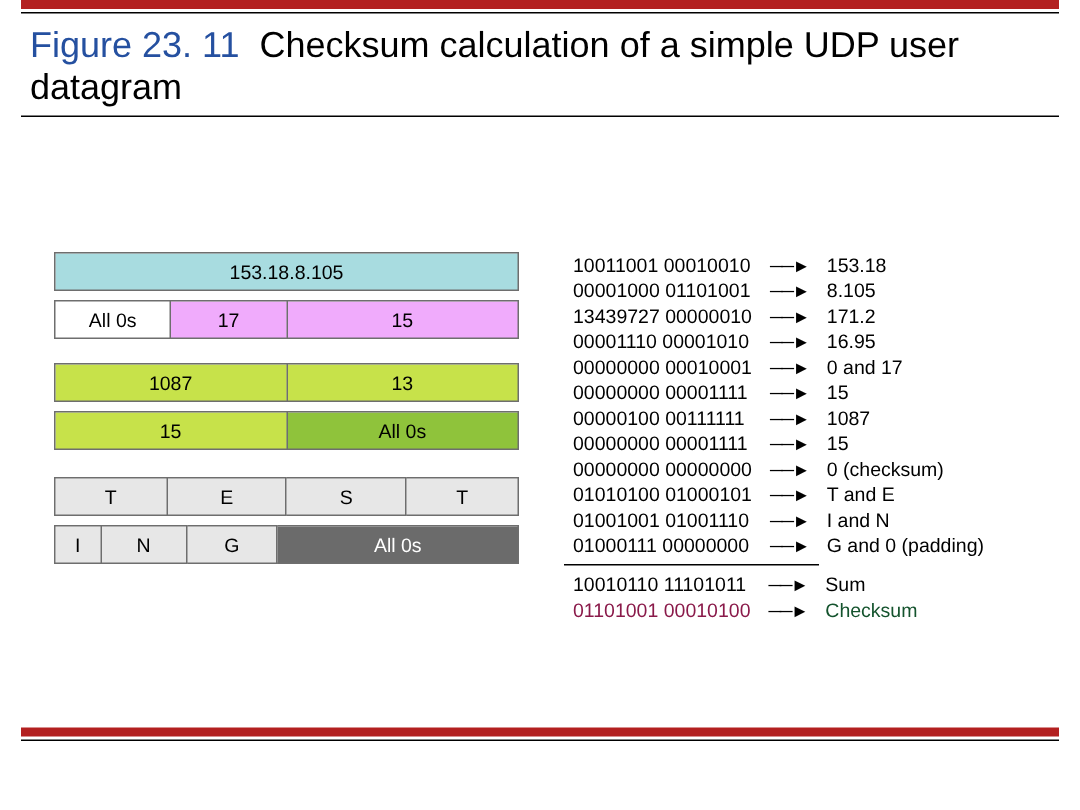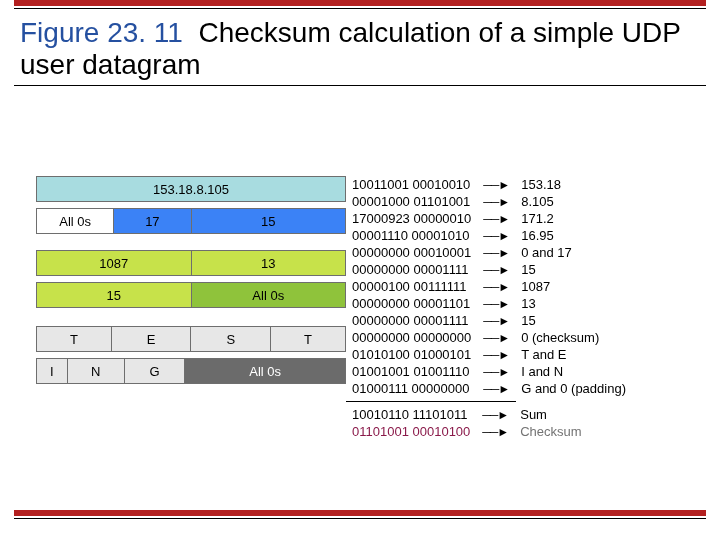--- a/index.html
+++ b/index.html
@@ -1,33 +1,33 @@
 <!DOCTYPE html>
 <html><head>
 <meta charset="utf-8">
 <style>
   html,body{margin:0;padding:0;width:720px;height:540px;background:#fff;font-family:Arial,Helvetica,sans-serif;font-size:13px;color:#000}
   .topbar{height:6px;background:#b32020;margin:0 14px}
   .topline{height:1px;background:#000;margin:2px 14px 0 14px}
-  .title{margin:8px 0 4px 20px;font-size:28px}
+  .title{margin:8px 0 4px 20px;font-size:24px}
   .title .fig{color:#2550a0}
   .underline{height:1px;background:#000;margin:0 14px 90px 14px}
   .content{display:flex;margin-left:36px}
   .left{width:310px;display:flex;flex-direction:column;gap:6px}
   table.grp{border-collapse:collapse;width:100%}
   table.grp td{border:1px solid #6e6e6e;text-align:center;height:22px;font-size:13px}
   .blue td{background:#a8dce0}
-  .blue2 td{background:#3b82f6}
+  .blue2 td{background:#f0abfc}
   .label{background:#fff!important}
   .green1 td{background:#c7e24a}
   .green2 td{background:#c7e24a}
   .green2 .dark{background:#8fc33b}
   .letters td{background:#e7e7e7}
   .letters .dark{background:#6b6b6b;color:#fff}
-  .right{font-family:Arial,sans-serif;font-size:13px}
+  .right{margin-left:30px;font-family:Arial,sans-serif;font-size:13px}
   .right table{border-collapse:collapse}
   .right td{padding:1px 6px;white-space:nowrap}
   .arrow{font-size:12px;letter-spacing:-1px}
   .hr{border-top:1px solid #000;width:170px;margin:4px 0 4px 0}
   .maroon{color:#8a1a4a}
   .bottombar{height:6px;background:#b32020;margin:70px 14px 0 14px}
   .bottomline{height:1px;background:#000;margin:2px 14px 0 14px}
 </style>
 </head>
 <body>
@@ -106,21 +106,21 @@
             <td>10011001 00010010</td>
             <td class="arrow">──►</td>
             <td>153.18</td>
           </tr>
         <tr>
             <td>00001000 01101001</td>
             <td class="arrow">──►</td>
             <td>8.105</td>
           </tr>
         <tr>
-            <td>17000923 00000010</td>
+            <td>13439727 00000010</td>
             <td class="arrow">──►</td>
             <td>171.2</td>
           </tr>
         <tr>
             <td>00001110 00001010</td>
             <td class="arrow">──►</td>
             <td>16.95</td>
           </tr>
         <tr>
             <td>00000000 00010001</td>
@@ -129,25 +129,20 @@
           </tr>
         <tr>
             <td>00000000 00001111</td>
             <td class="arrow">──►</td>
             <td>15</td>
           </tr>
         <tr>
             <td>00000100 00111111</td>
             <td class="arrow">──►</td>
             <td>1087</td>
-          </tr>
-        <tr>
-            <td>00000000 00001101</td>
-            <td class="arrow">──►</td>
-            <td>13</td>
           </tr>
         <tr>
             <td>00000000 00001111</td>
             <td class="arrow">──►</td>
             <td>15</td>
           </tr>
         <tr>
             <td>00000000 00000000</td>
             <td class="arrow">──►</td>
             <td>0 (checksum)</td>
@@ -173,21 +168,21 @@
     <table>
       <tbody>
           <tr>
             <td>10010110 11101011</td>
             <td class="arrow">──►</td>
             <td>Sum</td>
           </tr>
       <tr class="maroon">
             <td>01101001 00010100</td>
             <td class="arrow" style="color:#000">──►</td>
-            <td style="color:#737373">Checksum</td>
+            <td style="color:#14532d">Checksum</td>
           </tr>
     </tbody>
       </table>
   </div>
 </div>
 
 <div class="bottombar"></div>
 <div class="bottomline"></div>
 
 </body></html>

